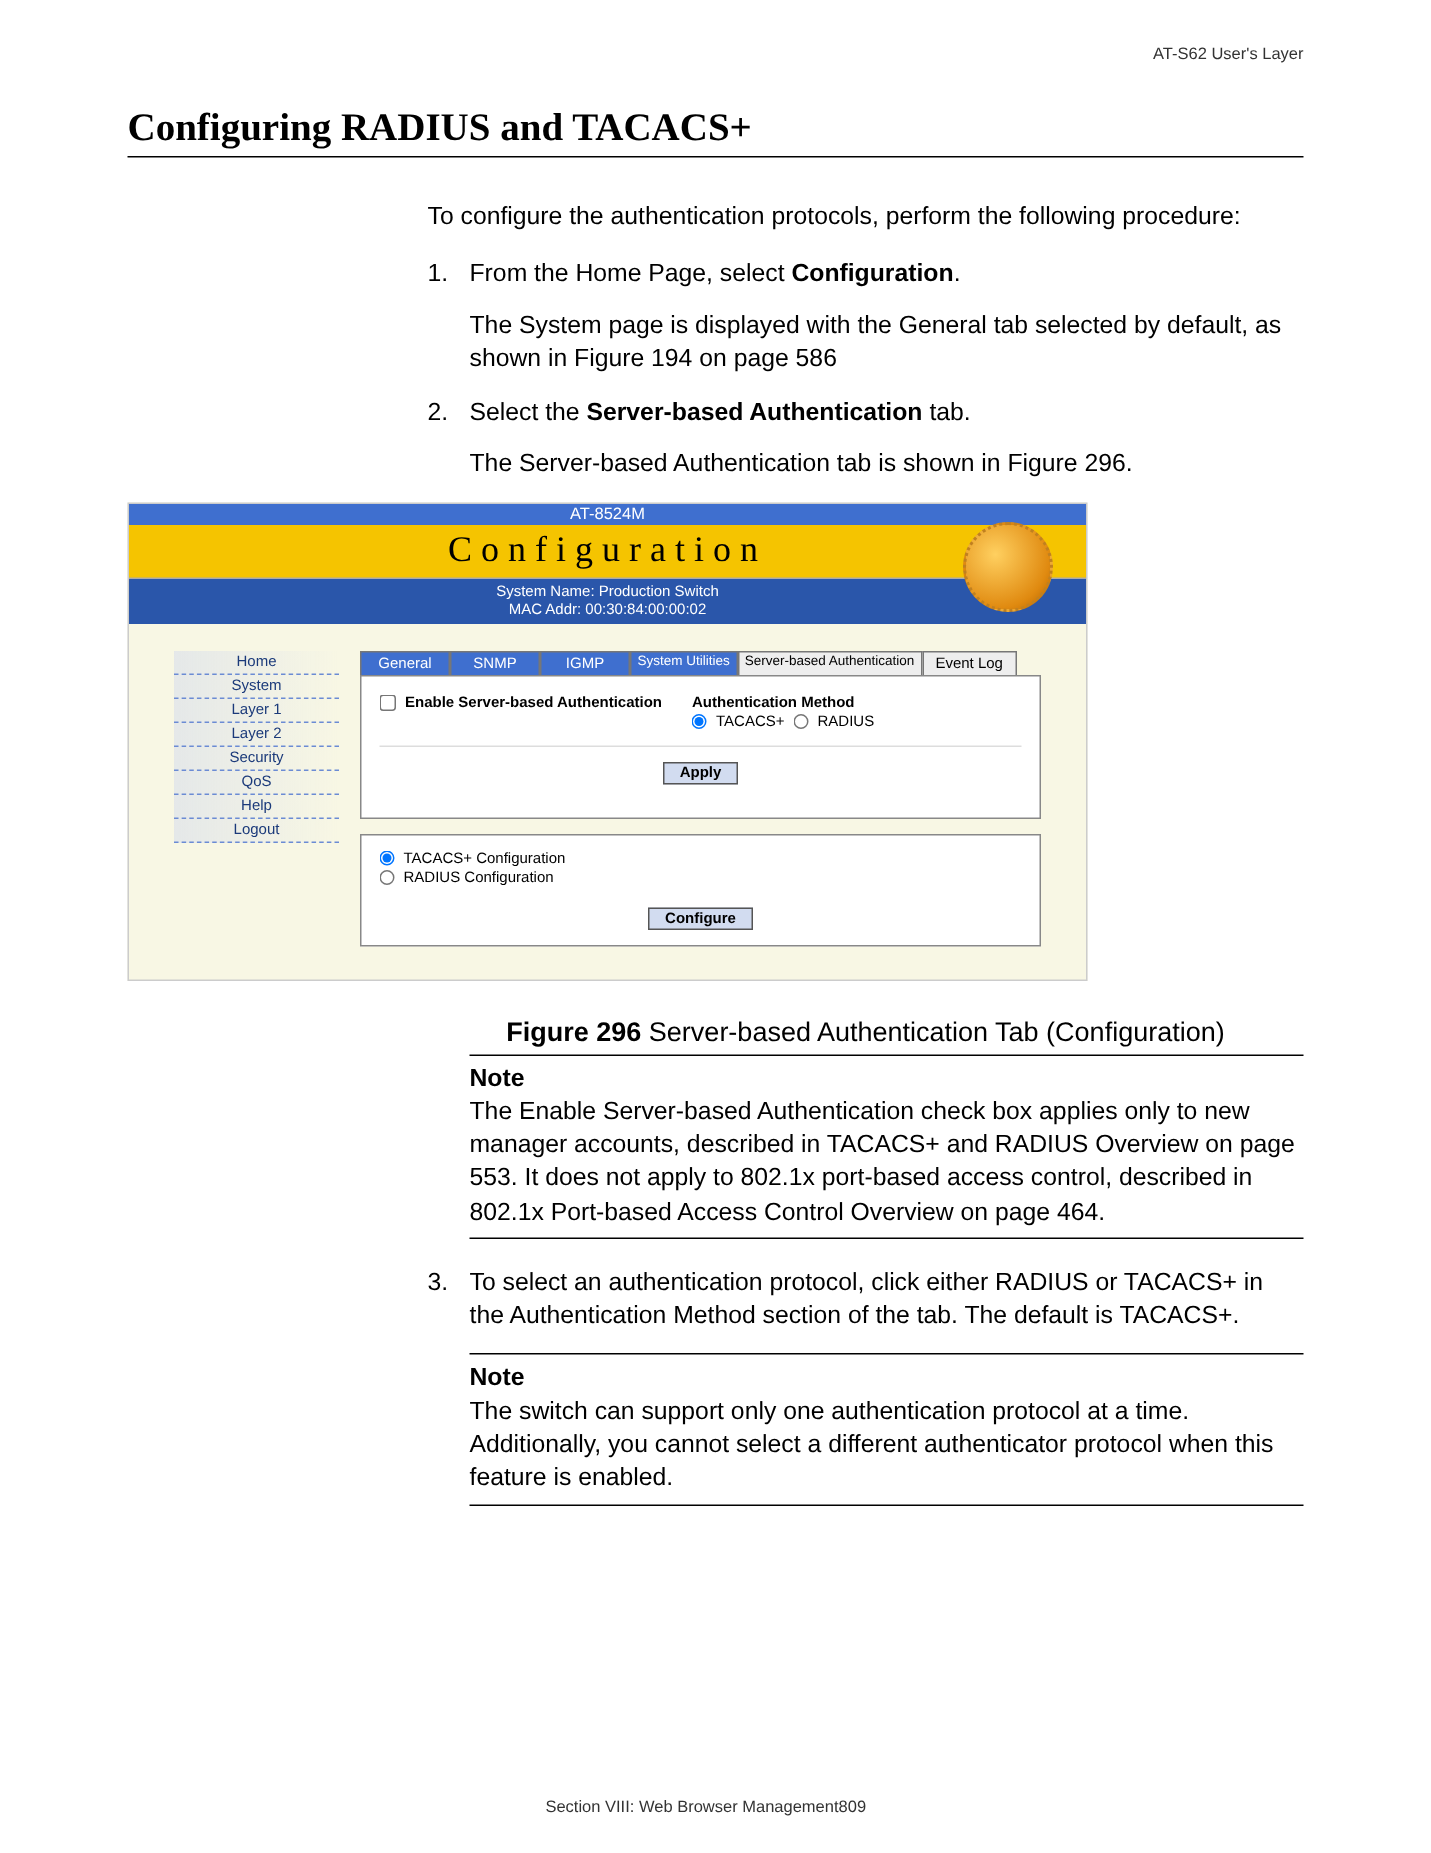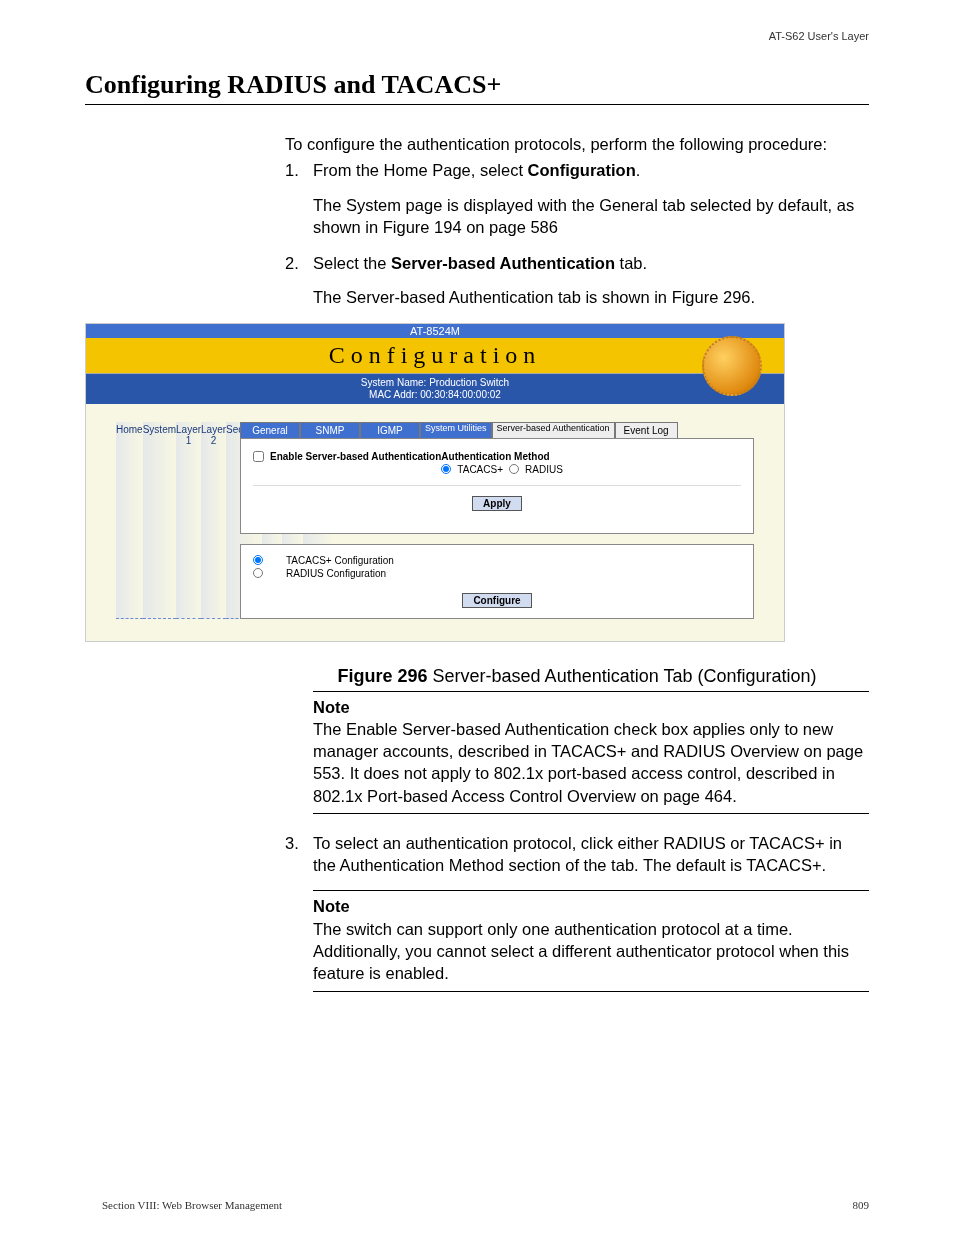--- a/index.html
+++ b/index.html
@@ -26,41 +26,41 @@
     font-weight: bold;
     border-bottom: 1.5px solid #000;
     padding-bottom: 4px;
     margin-bottom: 28px;
   }
   .content {
     margin-left: 200px;
     font-size: 16.5px;
     line-height: 1.35;
   }
-  .para { margin-bottom: 4px; }
+  .para { margin-bottom: 16px; }
   ol { list-style: none; }
   ol > li {
     position: relative;
     padding-left: 28px;
     margin-bottom: 14px;
   }
   ol > li .num {
     position: absolute;
     left: 0;
     top: 0;
   }
   .sub {
     margin-top: 12px;
   }
   .bold { font-weight: bold; }
 
   
   .figure-wrap {
     margin: 12px 0 20px -200px;
-    width: 700px;
+    width: 640px;
   }
   .fig {
     background: #f8f7e4;
     border: 1px solid #ccc;
     width: 100%;
     position: relative;
     font-size: 10px;
     padding-bottom: 18px;
   }
   .fig-titlebar {
@@ -90,21 +90,21 @@
     padding: 3px 0;
   }
   .fig-body {
     display: flex;
     padding: 18px 30px 4px 30px;
     gap: 14px;
   }
   .fig-sidebar {
     width: 110px;
     display: flex;
-    flex-direction: row;
+    flex-direction: column;
     gap: 0;
   }
   .fig-nav {
     font-size: 10px;
     text-align: center;
     border-bottom: 1px dashed #6b8bd4;
     color: #1b3a7a;
     padding: 2px 0;
     background: linear-gradient(to right, rgba(200,210,240,0.4), rgba(200,210,240,0));
   }
@@ -135,20 +135,21 @@
   }
   .fig-tab.twoline { padding: 1px 4px; font-size: 9px; }
   .fig-panel {
     border: 1px solid #888;
     background: #fff;
     padding: 12px;
   }
   .fig-row1 {
     display: flex;
     align-items: flex-start;
+    gap: 20px;
     border-bottom: 1px solid #ddd;
     padding-bottom: 10px;
     margin-bottom: 10px;
   }
   .fig-chk { display: flex; align-items: center; gap: 6px; }
   .fig-chk input { width: 11px; height: 11px; }
   .fig-authm { font-size: 10px; }
   .fig-authm .opts { display: flex; gap: 6px; align-items: center; margin-top: 2px; }
   .fig-radio { width: 10px; height: 10px; }
   .fig-btnc { text-align: center; margin: 4px 0 10px 0; font-weight: bold; }
@@ -158,21 +159,21 @@
     background: #d2dcf0;
     padding: 1px 10px;
     font-size: 10px;
   }
   .fig-panel2 {
     border: 1px solid #888;
     background: #fff;
     padding: 10px 12px;
     margin-top: 10px;
   }
-  .fig-cfgrow { display: flex; align-items: center; gap: 23px; font-size: 10px; margin-bottom: 2px; }
+  .fig-cfgrow { display: flex; align-items: center; gap: 6px; font-size: 10px; margin-bottom: 2px; }
   .fig-logo {
     position: absolute;
     right: 22px;
     top: 12px;
     width: 60px;
     height: 60px;
     border-radius: 50%;
     background: radial-gradient(circle at 35% 35%, #ffd060, #e08a10 70%, #b06000);
     border: 2px dotted #c08020;
   }
@@ -185,27 +186,26 @@
     border-top: 1px solid #000;
     border-bottom: 1px solid #000;
     padding: 4px 0 6px 0;
     margin-bottom: 18px;
     margin-left: 28px;
   }
   .noteblock .ntitle { font-weight: bold; }
   .footer {
     position: absolute;
     bottom: 24px;
-    left: 102px;
+    left: 72px;
     right: 85px;
     display: flex;
-    justify-content: space-between;
+    justify-content: center;
     font-size: 11px;
     color: #333;
-    font-family: Liberation Serif, serif;
   }
 </style>
 </head>
 <body>
 
 <div class="page">
   <div class="header-right">AT-S62 User's Layer</div>
 
   <h1>Configuring RADIUS and TACACS+</h1>
 

